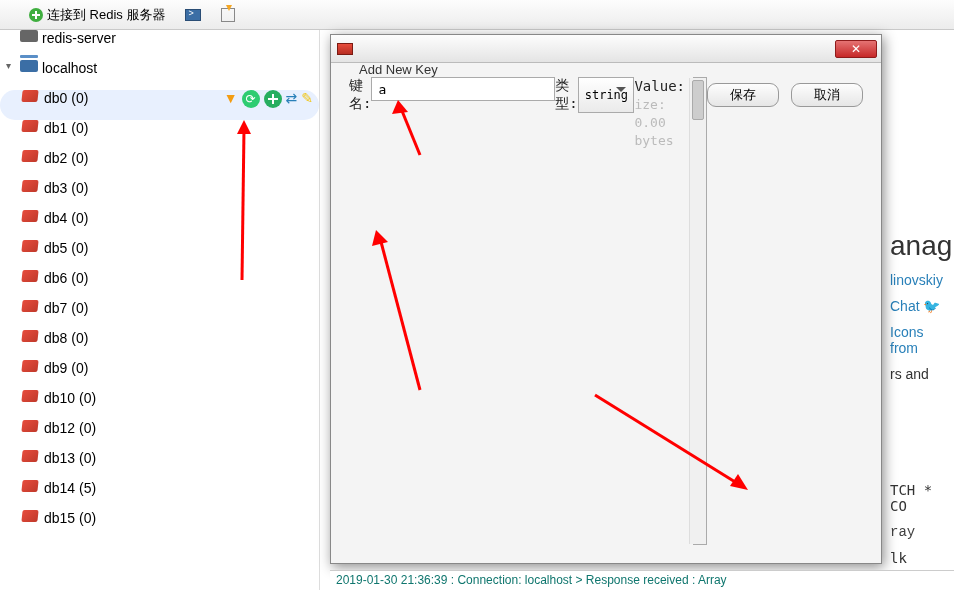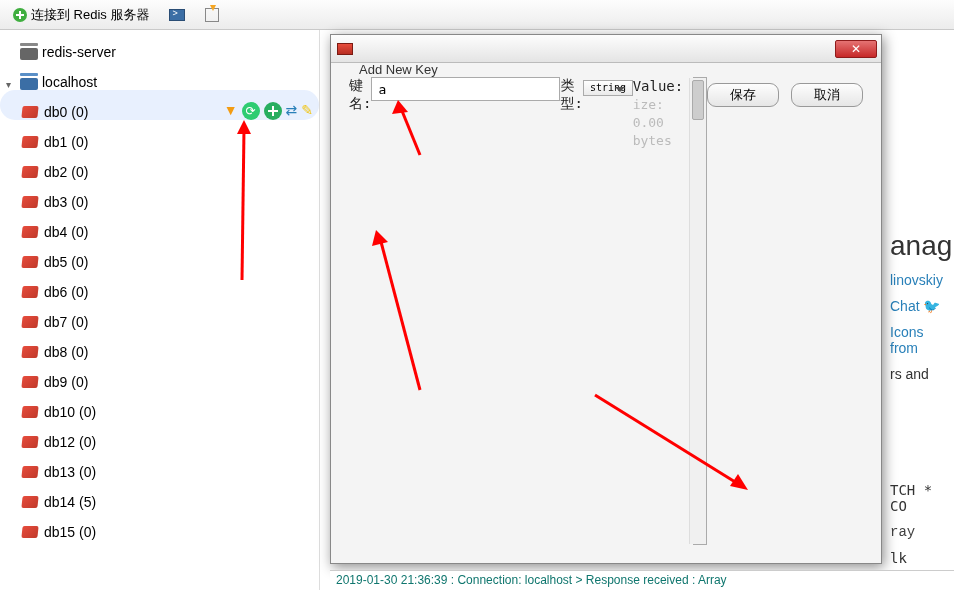--- a/index.html
+++ b/index.html
@@ -1,32 +1,32 @@
 <!DOCTYPE html>
 <html><head>
 <meta charset="utf-8">
 <style>
 * { box-sizing: border-box; margin: 0; padding: 0; font-family: "Microsoft YaHei", Arial, sans-serif; }
 body { width: 954px; height: 590px; background: #f0f0f0; position: relative; overflow: hidden; }
 
 
-.toolbar { height: 30px; background: linear-gradient(#fdfdfd,#ececec); border-bottom: 1px solid #c9c9c9; display: flex; align-items: center; padding: 0 6px; gap: 6px; }
+.toolbar { height: 30px; background: linear-gradient(#fdfdfd,#ececec); border-bottom: 1px solid #c9c9c9; display: flex; align-items: center; padding: 0 22px; gap: 6px; }
 .tool-btn { display: inline-flex; align-items: center; height: 22px; padding: 0 6px; border: 1px solid transparent; border-radius: 3px; cursor: pointer; font-size: 13px; gap: 4px; }
 .icon-plus-green { width: 14px; height: 14px; border-radius: 50%; background: #3fae3f; position: relative; }
 .icon-plus-green::before, .icon-plus-green::after { content: ""; position: absolute; background: #fff; }
 .icon-plus-green::before { left: 3px; top: 6px; width: 8px; height: 2px; }
 .icon-plus-green::after { left: 6px; top: 3px; width: 2px; height: 8px; }
 .icon-console { width: 16px; height: 12px; background: #3b6ea5; border: 1px solid #2a4d75; position: relative; }
 .icon-console::before { content: ">"; color: #fff; font-size: 9px; position: absolute; left: 2px; top: -2px; }
 .icon-import { width: 14px; height: 14px; border: 1px solid #888; position: relative; }
 .icon-import::before { content: ""; position: absolute; left: 4px; top: -4px; border-left: 3px solid transparent; border-right: 3px solid transparent; border-top: 6px solid #f5a623; }
 
 
 .tree { width: 320px; height: 560px; background: #fff; overflow: auto; border-right: 1px solid #ddd; }
-.tree-row { display: flex; align-items: flex-end; height: 30px; padding-left: 6px; font-size: 14px; font-family: Consolas, monospace; position: relative; }
+.tree-row { display: flex; align-items: flex-start; height: 30px; padding-left: 6px; font-size: 14px; font-family: Consolas, monospace; position: relative; }
 .tree-row .exp { width: 14px; color: #666; font-size: 10px; user-select: none; }
 .server-icon { width: 18px; height: 12px; background: #666; border-radius: 2px; margin-right: 4px; position: relative; }
 .server-icon::after { content: ""; position: absolute; width: 18px; height: 3px; background: #888; top: -5px; border-radius: 1px; }
 .server-icon.blue { background: #3b6ea5; }
 .server-icon.blue::after { background: #5a8fc7; }
 .db-icon { width: 18px; height: 14px; margin-right: 4px; position: relative; }
 .db-icon::before { content: ""; position: absolute; width: 16px; height: 12px; background: linear-gradient(135deg,#e74c3c,#c0392b); border-radius: 2px; transform: skewX(-6deg); }
 .db-row { padding-left: 22px; }
 .db0 { background: #e8f0fe; border-radius: 15px; }
 .row-actions { position: absolute; right: 6px; display: flex; gap: 4px; }
@@ -48,21 +48,21 @@
 
 
 .dialog { position: absolute; left: 330px; top: 34px; width: 552px; height: 530px; background: #f4f4f4; border: 1px solid #888; box-shadow: 2px 3px 12px rgba(0,0,0,.45); }
 .titlebar { height: 28px; background: linear-gradient(#fdfdfd,#e4e4e4); display: flex; align-items: center; padding: 0 4px; border-bottom: 1px solid #bbb; }
 .titlebar .ticon { width: 16px; height: 12px; background: linear-gradient(#e74c3c,#b72d22); border: 1px solid #7a1a12; margin: 0 6px 0 2px; }
 .titlebar .ttxt { font-size: 13px; color: #333; flex: 1; margin-top: 42px; }
 .titlebar .close { width: 42px; height: 18px; background: linear-gradient(#e57373,#c62828); border: 1px solid #8e1b1b; border-radius: 2px; color: #fff; font-size: 12px; display: flex; align-items: center; justify-content: center; cursor: pointer; }
 .dlg-body { padding: 14px 18px 8px; height: calc(100% - 28px); display: flex; flex-direction: row; }
 .field-label { font-size: 14px; color: #222; margin-bottom: 4px; font-family: SimSun, monospace; }
 .text-input { width: 100%; height: 24px; border: 1px solid #aaa; background: #fff; padding: 2px 6px; font-family: Consolas, monospace; font-size: 13px; }
-.combo { width: 100%; height: 16px; border: 1px solid #aaa; background: linear-gradient(#fff,#eaeaea); padding: 2px 6px; font-family: Consolas, monospace; font-size: 10px; appearance: none; position: relative; }
+.combo { width: 100%; height: 36px; border: 1px solid #aaa; background: linear-gradient(#fff,#eaeaea); padding: 2px 6px; font-family: Consolas, monospace; font-size: 12px; appearance: none; position: relative; }
 .combo-wrap { position: relative; }
 .combo-wrap::after { content: ""; position: absolute; right: 8px; top: 10px; border-left: 5px solid transparent; border-right: 5px solid transparent; border-top: 5px solid #555; pointer-events: none; }
 .value-hint { color: #bbb; font-family: Consolas, monospace; font-size: 13px; }
 .value-box-wrap { flex: 1; position: relative; margin-bottom: 10px; }
 .value-box { width: 100%; height: 100%; border: 1px solid #aaa; background: #fff; padding: 4px 6px; font-family: Consolas, monospace; font-size: 13px; resize: none; }
 .value-box-wrap .scroll { position: absolute; right: 1px; top: 1px; bottom: 1px; width: 17px; background: #f0f0f0; border-left: 1px solid #ddd; }
 .value-box-wrap .thumb { position: absolute; left: 2px; right: 2px; top: 2px; height: 40px; background: #cdcdcd; border: 1px solid #aaa; border-radius: 2px; }
 .dlg-buttons { display: flex; justify-content: flex-end; gap: 12px; padding: 6px 0 8px; }
 .dlg-btn { min-width: 72px; height: 24px; background: linear-gradient(#fdfdfd,#e6e6e6); border: 1px solid #999; border-radius: 9px; font-size: 13px; cursor: pointer; }
 

